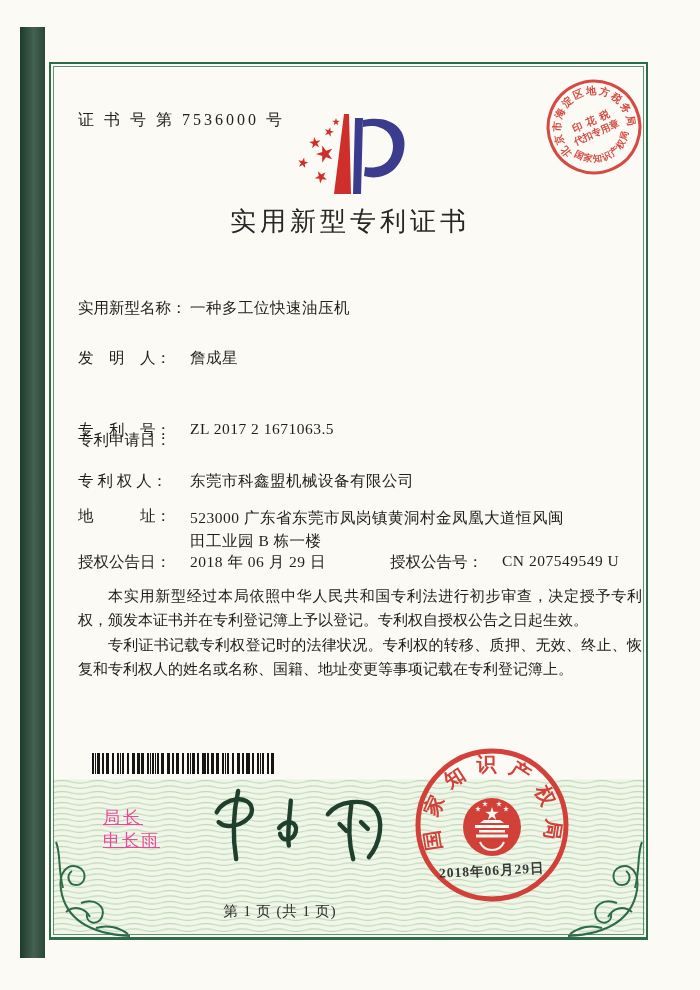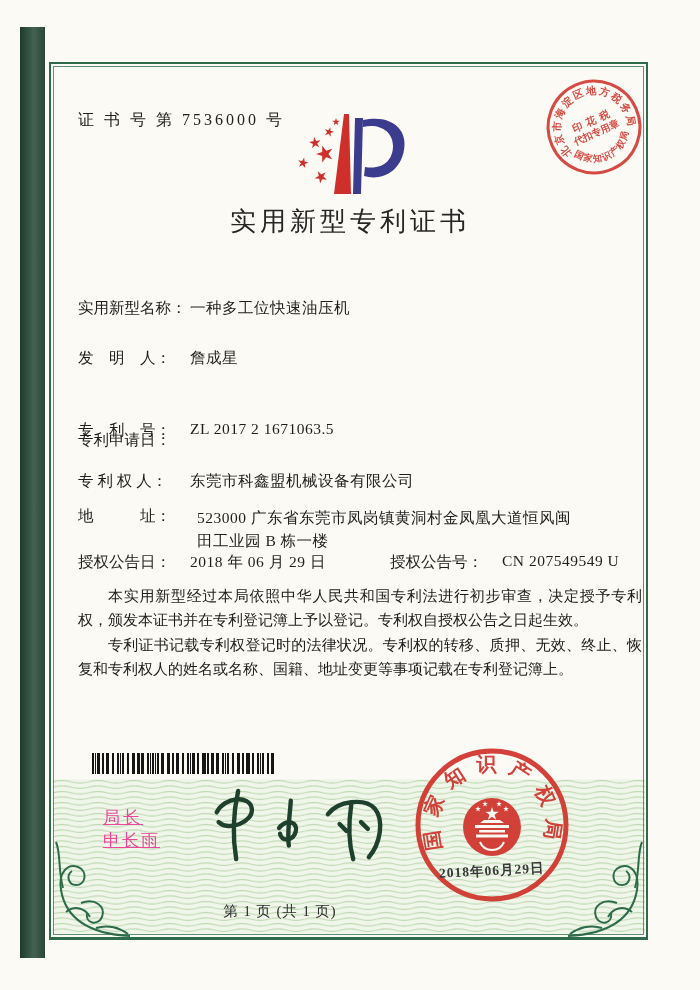--- a/index.html
+++ b/index.html
@@ -26,21 +26,21 @@
   }
   .logo{position:absolute;left:285px;top:110px;width:130px;height:90px;}
   .title{
     position:absolute;left:0;top:204px;width:700px;text-align:center;
     font-size:26px;font-weight:400;letter-spacing:4px;color:#262626;
   }
   .fields{position:absolute;left:78px;top:298px;width:566px;font-size:15.5px;}
   .frow{position:absolute;left:0;display:flex;align-items:flex-start;}
   .frow .lab{flex:0 0 112px;white-space:nowrap;}
   .frow .val{letter-spacing:.5px;}
-  .frow.addr .val{max-width:380px;line-height:23px;margin-left:7px;}
+  .frow.addr .val{max-width:380px;line-height:23px;}
   .r1{top:0;} .r2{top:50px;} .r3{top:91px;margin-top:31px;} .r4{top:132px;} .r5{top:173px;}
   .r6{top:208px;} .r7{top:254px;width:566px;}
   .r7 .pair2{position:absolute;left:312px;top:0;display:flex;}
   .body-text{
     position:absolute;left:78px;top:584px;width:564px;
     font-size:15px;line-height:24.4px;text-align:justify;color:#1c1c1c;
   }
   .body-text p{margin:0;text-indent:2em;}
   .barcode{
     position:absolute;left:92px;top:753px;width:182px;height:21px;

